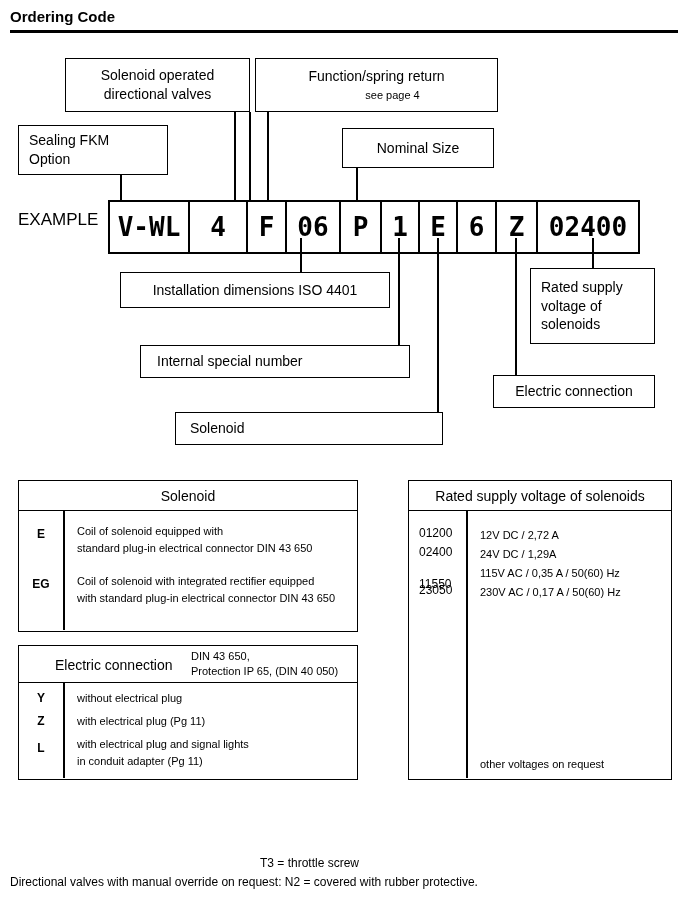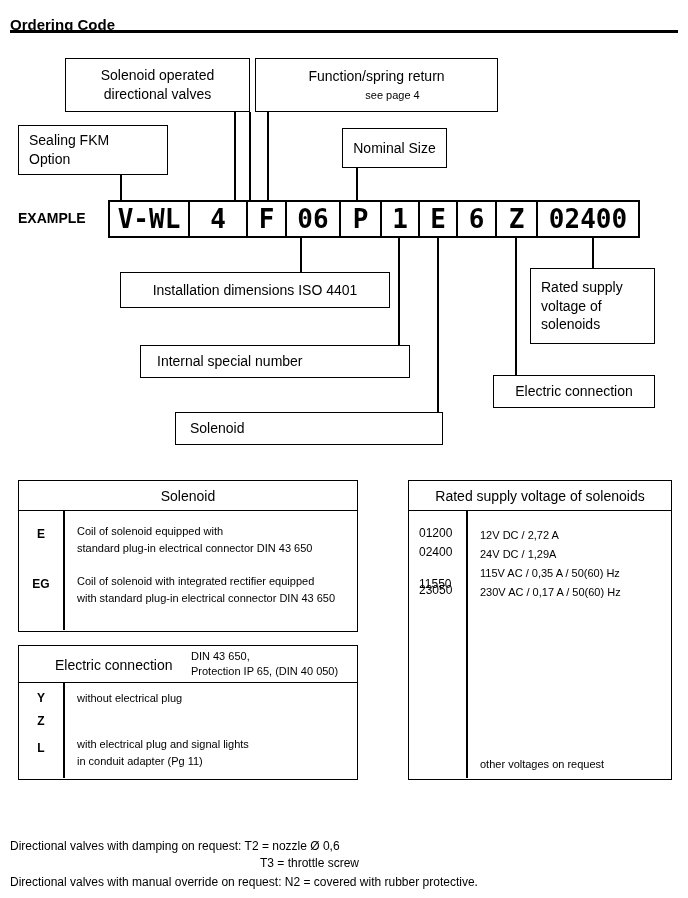--- a/index.html
+++ b/index.html
@@ -6,36 +6,36 @@
   html,body { background:#fff; }
   .page {
     position:relative; width:688px; height:898px; background:#ffffff;
     font-family:"Liberation Sans", sans-serif; color:#000; overflow:hidden;
   }
   .box { position:absolute; border:1.5px solid #000; background:#fff; }
   .line { position:absolute; background:#000; }
   .vline { width:1.5px; }
   .ml { white-space:pre-line; }
 
-  .doc-title { position:absolute; left:10px; top:8px; font-size:15px; font-weight:bold;margin-top:8px; }
+  .doc-title { position:absolute; left:10px; top:8px; font-size:15px; font-weight:bold; }
   .title-rule { position:absolute; left:10px; top:30px; width:668px; height:3px; background:#000; }
 
   .callout { display:flex; flex-direction:column; justify-content:center; font-size:14px; line-height:1.35; }
   .callout.center { align-items:center; text-align:center; }
   .callout.left { padding-left:10px; }
   .callout .sub { font-size:11px; margin-top:2px;margin-left:32px; }
 
-  .example-label { position:absolute; left:18px; top:210px; font-size:14px; font-weight:bold; }
+  .example-label { position:absolute; left:18px; top:210px; font-size:17px; font-weight:normal; }
 
   .code-row { position:absolute; left:108px; top:200px; display:flex; height:38px; }
   .code-cell {
     border-top:2px solid #000; border-bottom:2px solid #000; border-right:2px solid #000;
     display:flex; align-items:center; justify-content:center;
     font-family:"DejaVu Sans Mono", monospace; font-weight:bold; font-size:26px;
-    background:#fff; height:38px;
+    background:#fff; height:54px;
   }
   .code-cell:first-child { border-left:2px solid #000; }
 
   .table { position:absolute; border:1.5px solid #000; background:#fff; }
   .table-header { border-bottom:1.5px solid #000; position:relative; }
   .table-header .t-title { font-size:14px; }
   .table-body { position:relative; }
   .col-div { position:absolute; top:0; bottom:0; width:1.5px; background:#000; }
   .row-code { position:absolute; font-size:12px; font-weight:bold; }
   .row-code.normal { font-weight:normal; }
@@ -59,21 +59,21 @@
   <div class="box callout center" style="left:255px; top:58px; width:243px; height:54px;text-align:right;">
     <span>Function/spring return</span>
     <span class="sub">see page 4</span>
   </div>
 
   <div class="box callout left" style="left:18px; top:125px; width:150px; height:50px;">
     <span class="ml">Sealing FKM
 Option</span>
   </div>
 
-  <div class="box callout center" style="left:342px; top:128px; width:105px; height:40px;">
+  <div class="box callout center" style="left:342px; top:128px; width:152px; height:40px;">
     <span>Nominal Size</span>
   </div>
 
   <div class="line vline" style="left:120px; top:175px; height:25px;"></div>
   <div class="line vline" style="left:234px; top:112px; height:88px;"></div>
   <div class="line vline" style="left:249px; top:112px; height:88px;"></div>
   <div class="line vline" style="left:267px; top:112px; height:88px;"></div>
   <div class="line vline" style="left:356px; top:168px; height:32px;"></div>
 
   <div class="example-label">EXAMPLE</div>
@@ -138,20 +138,21 @@
     <div class="table-header" style="height:37px;">
       <span class="t-title" style="position:absolute; left:36px; top:11px;">Electric connection</span>
       <span class="ml" style="position:absolute; left:172px; top:3px; font-size:11px; line-height:1.35;">DIN 43 650,
 Protection IP 65, (DIN 40 050)</span>
     </div>
     <div class="table-body" style="height:95px;">
       <div class="col-div" style="left:44px;"></div>
       <div class="row-code" style="left:0; width:44px; top:8px; text-align:center;">Y</div>
       <div class="row-desc" style="left:58px; top:7px; width:275px;">without electrical plug</div>
       <div class="row-code" style="left:0; width:44px; top:31px; text-align:center;">Z</div>
+      <div class="row-desc" style="left:58px; top:30px; width:275px;">with electrical plug (Pg 11)</div>
       <div class="row-code" style="left:0; width:44px; top:58px; text-align:center;">L</div>
       <div class="row-desc ml" style="left:58px; top:53px; width:275px;">with electrical plug and signal lights
 in conduit adapter (Pg 11)</div>
     </div>
   </div>
 
   <div class="table" style="left:408px; top:480px; width:264px; height:300px;">
     <div class="table-header" style="height:30px; display:flex; align-items:center; justify-content:center;">
       <span class="t-title">Rated supply voltage of solenoids</span>
     </div>
@@ -162,17 +163,16 @@
       <div class="row-code normal" style="left:10px; top:34px;">02400</div>
       <div class="row-desc" style="left:71px; top:35px; width:185px;">24V DC / 1,29A</div>
       <div class="row-code normal" style="left:10px; top:53px;margin-top:13px;">11550</div>
       <div class="row-desc" style="left:71px; top:54px; width:185px;">115V AC / 0,35 A / 50(60) Hz</div>
       <div class="row-code normal" style="left:10px; top:72px;">23050</div>
       <div class="row-desc" style="left:71px; top:73px; width:185px;">230V AC / 0,17 A / 50(60) Hz</div>
       <div class="row-desc" style="left:71px; top:245px; width:185px;">other voltages on request</div>
     </div>
   </div>
 
-  <div class="footnote" style="left:10px; top:839px;">Directional valves with damping on request: T2 = nozzle Ø 0,6</div>
   <div class="footnote" style="left:260px; top:856px;">T3 = throttle screw</div>
   <div class="footnote" style="left:10px; top:875px;">Directional valves with manual override on request: N2 = covered with rubber protective.</div>
 
 </div>
 
 </body></html>

